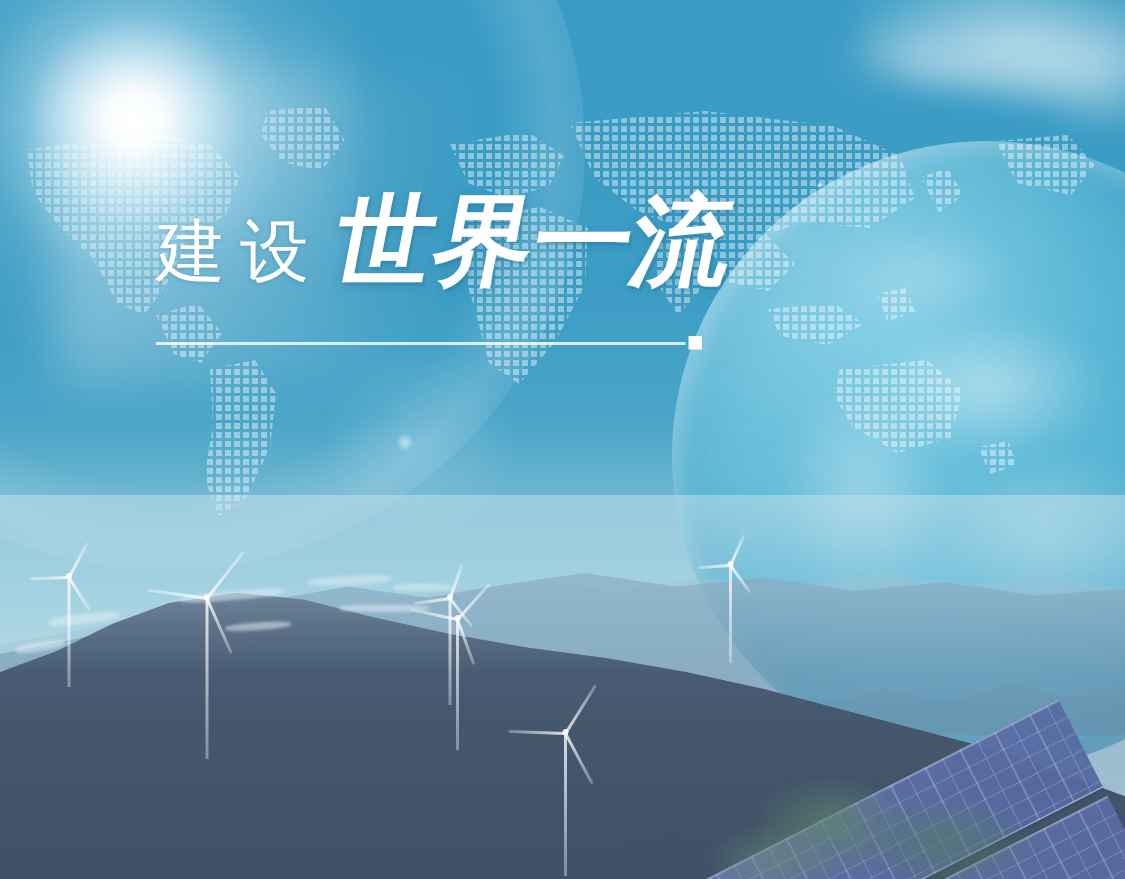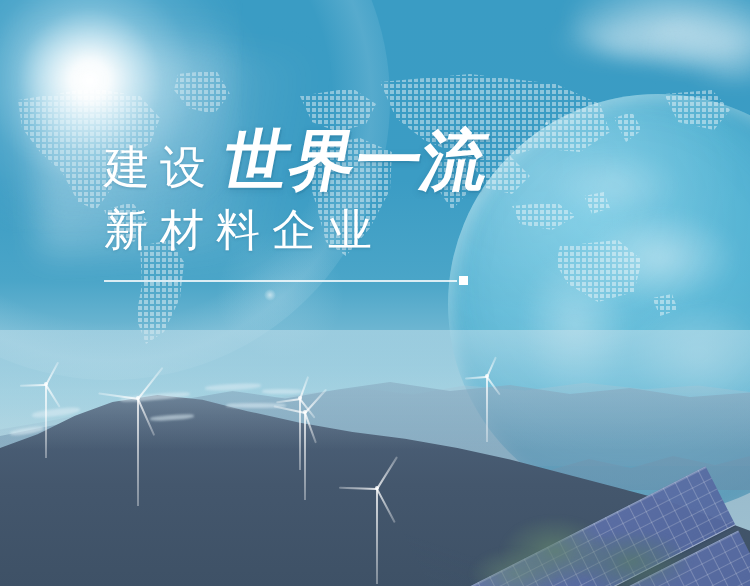--- a/index.html
+++ b/index.html
@@ -407,21 +407,20 @@
   <div class="foliage f1"></div>
   <div class="foliage f2"></div>
 
   <div class="copy">
 
     <div class="headline-1">
       <span class="h-plain">建设</span>
       <span class="h-strong">世界一流</span>
     </div>
 
-    <div class="headline-2">新材料企业</div>
 
     <div class="rule-row">
       <div class="rule-line"></div>
       <div class="rule-cap"></div>
     </div>
 
   </div>
 
 </div>
 

